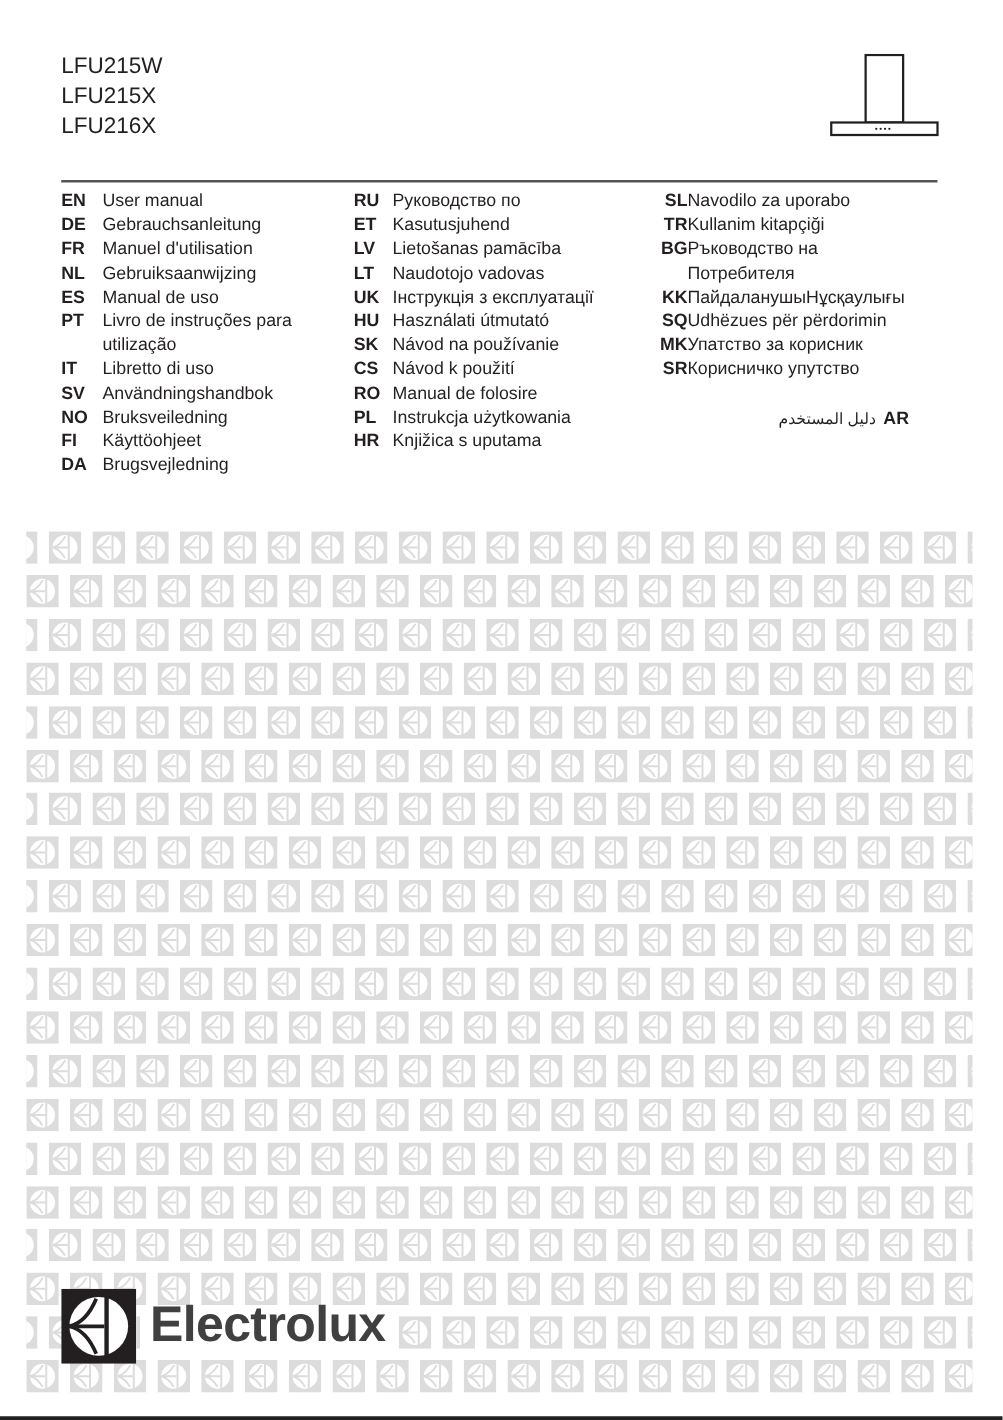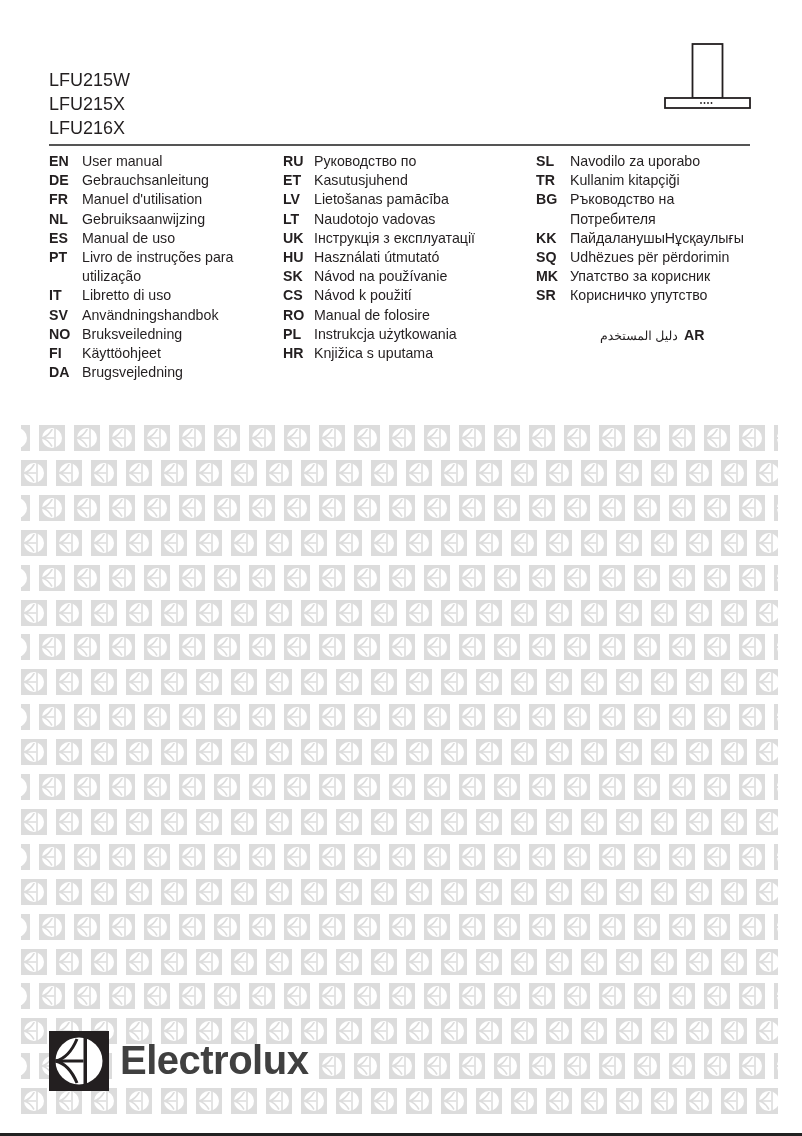--- a/index.html
+++ b/index.html
@@ -1,30 +1,30 @@
 <!DOCTYPE html>
 <html><head>
 <meta charset="utf-8">
 <style>
   html, body { margin:0; padding:0; background:#ffffff; }
   body { width:802px; height:1136px; position:relative; overflow:hidden; font-family:"Liberation Sans", sans-serif; color:#231f20; }
-  .models { position:absolute; left:49px; top:40px; font-size:18px; line-height:24px; color:#231f20;margin-top:28px; }
+  .models { position:absolute; left:49px; top:40px; font-size:18px; line-height:24px; color:#231f20; }
   .models div { height:24px; }
   .hood { position:absolute; left:664px; top:43px; width:88px; height:68px; }
   .rule { position:absolute; left:49px; top:144px; width:701px; height:2px; background:#555; }
   .col { position:absolute; top:152px; font-size:14.2px; line-height:19.2px; }
   .row { display:flex; }
   .code { font-weight:bold; width:33px; flex:none; }
   .label { white-space:nowrap; }
   .col1 { left:49px; }
   .col2 { left:283px; }
-  .col3 { left:536px; }
+  .col3 { left:516px;text-align:right; }
   .col2 .code { width:31px; }
   .col3 .code { width:34px; }
-  .ar-row { position:absolute; left:600px; top:326px; width:150px; text-align:left; font-size:14.2px; line-height:19.2px; }
+  .ar-row { position:absolute; left:600px; top:326px; width:150px; text-align:center; font-size:14.2px; line-height:19.2px; }
   .ar-row .code { font-weight:bold; width:auto; margin-left:6px; }
   .ar-row .label { font-size:12.5px; }
   .pattern { position:absolute; left:21px; top:425px; width:757px; height:690px; overflow:hidden; }
   .ptile { position:absolute; width:26px; height:26px; }
   .cover { position:absolute; left:112px; top:1049px; width:202px; height:34px; background:#fff; }
   .biglogo { position:absolute; left:49px; top:1031px; width:60px; height:60px; }
   .brand { position:absolute; left:120px; top:1036px; font-size:40px; font-weight:bold; letter-spacing:-0.5px; color:#404040; line-height:48px; }
   .bottom-line { position:absolute; left:0; top:1133px; width:802px; height:3px; background:#222; }
 </style>
 </head>

